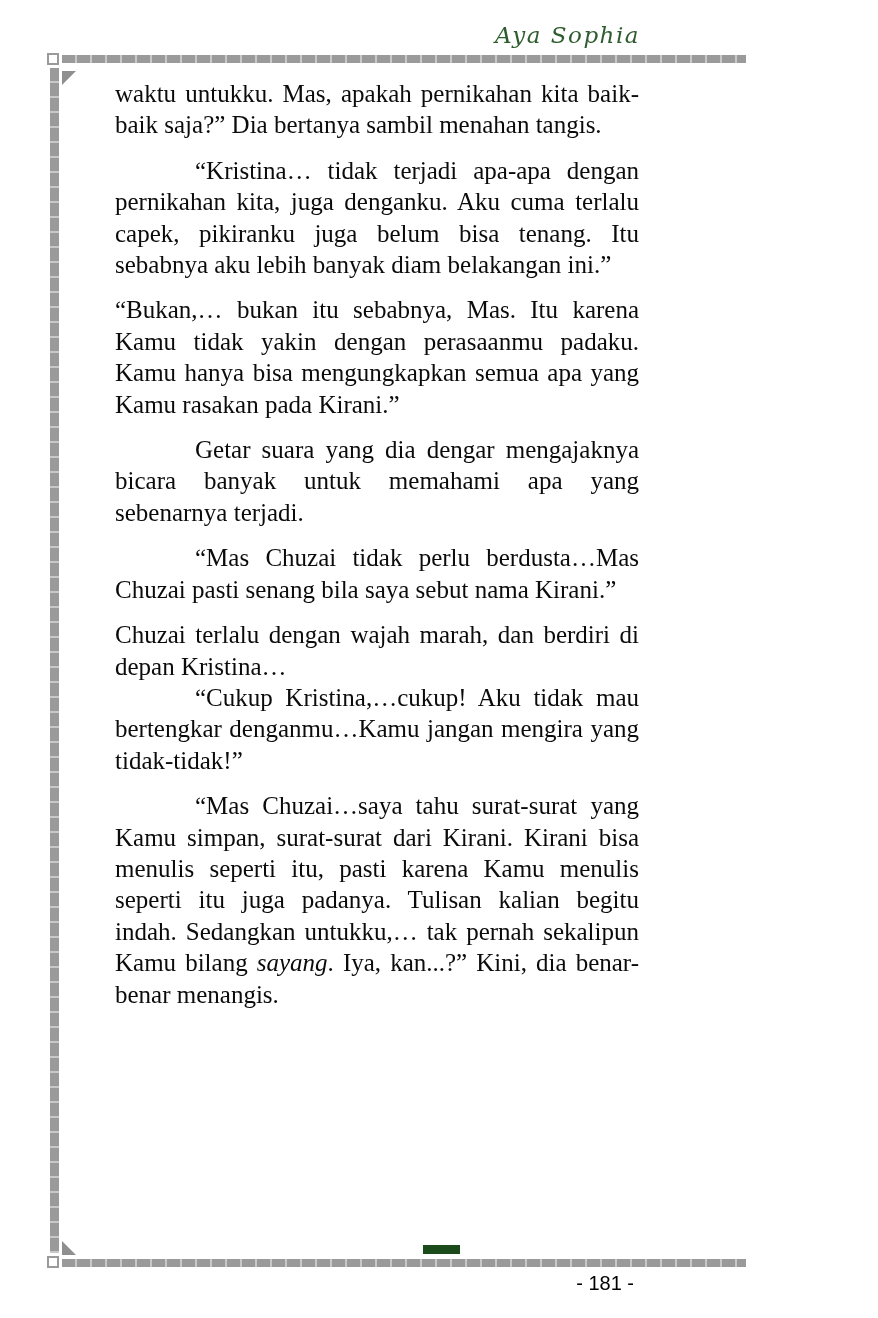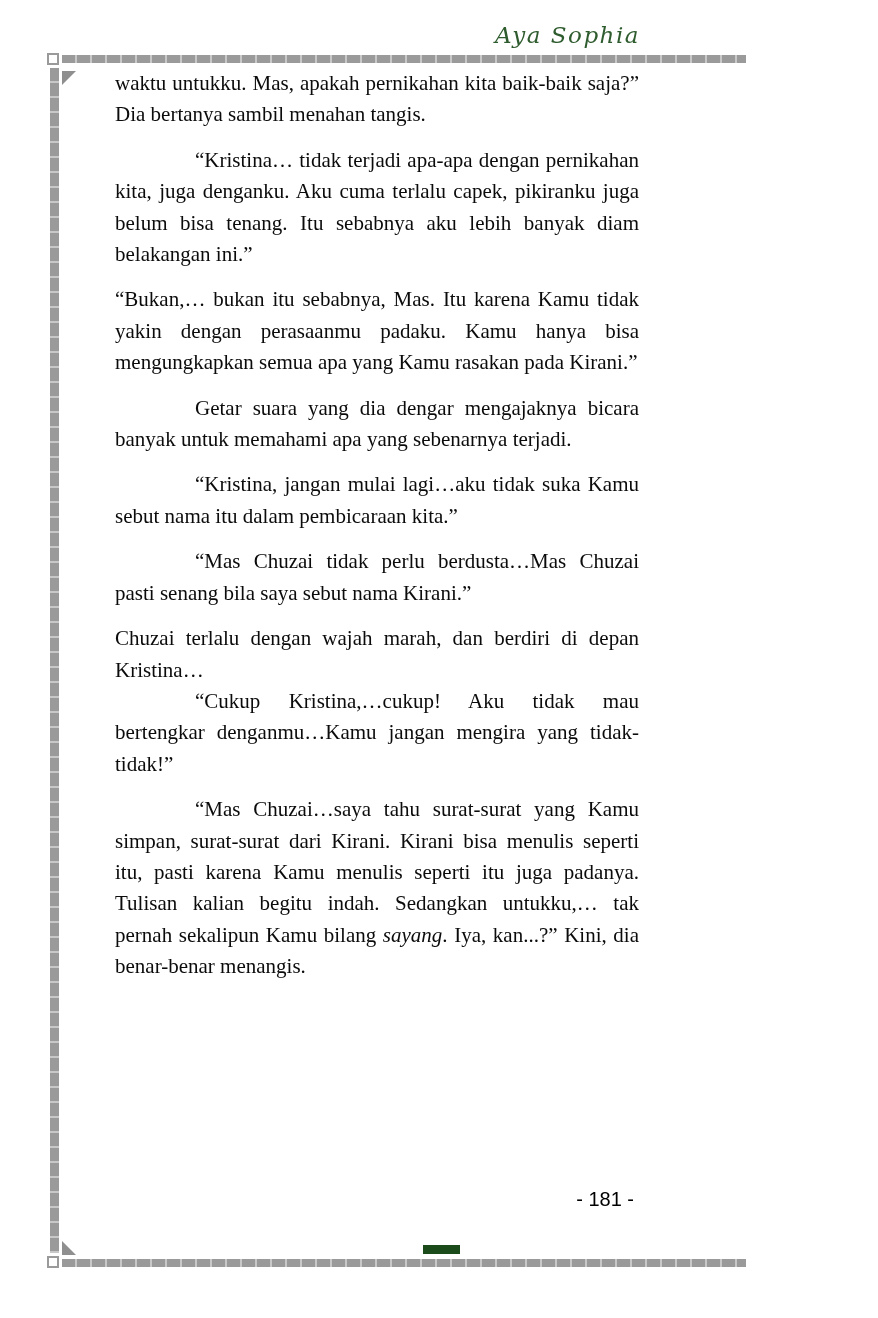--- a/index.html
+++ b/index.html
@@ -23,30 +23,30 @@
   .corner-sq{position:absolute;width:8px;height:8px;background:#ffffff;border:2px solid #9a9a9a;}
   .sq-tl{left:47px;top:53px;} .sq-tr{left:819px;top:53px;}
   .sq-bl{left:47px;top:1256px;} .sq-br{left:819px;top:1256px;}
   .tri{position:absolute;width:14px;height:14px;background:#8f8f8f;}
   .tri-tl{left:62px;top:71px;clip-path:polygon(0 0,100% 0,0 100%);}
   .tri-tr{left:803px;top:71px;clip-path:polygon(0 0,100% 0,100% 100%);}
   .tri-bl{left:62px;top:1241px;clip-path:polygon(0 0,0 100%,100% 100%);}
   .tri-br{left:803px;top:1241px;clip-path:polygon(100% 0,100% 100%,0 100%);}
 
   
-  .text-body{position:absolute;left:115px;right:107px;top:68px;
-       font-size:21px;line-height:31.4px;text-align:justify;}
+  .text-body{position:absolute;left:115px;right:107px;top:78px;
+       font-size:25px;line-height:31.4px;text-align:justify;}
   .para{margin:0;}
   .para.gap{margin-top:14px;}
   .para.indent{text-indent:80px;}
   .it{font-style:italic;}
 
   
   .chapter-marker{position:absolute;left:423px;top:1245px;width:37px;height:9px;}
-  .page-number{position:absolute;top:1188px;right:112px;
+  .page-number{position:absolute;top:1272px;right:112px;
        font-family:"Liberation Sans", sans-serif;font-size:20px;color:#000;}
 </style>
 </head>
 <body>
 
 <div id="page">
 
   <div class="running-head" style="color: rgb(46, 92, 46);">Aya Sophia</div>
 
   <div class="bar-h bar-top"></div>
@@ -60,21 +60,20 @@
   <div class="tri tri-tl"></div>
   <div class="tri tri-tr"></div>
   <div class="tri tri-bl"></div>
   <div class="tri tri-br"></div>
 
   <div class="text-body">
       <p class="para"><span>waktu untukku. Mas, apakah pernikahan kita baik-baik saja?” Dia bertanya sambil menahan tangis.</span></p>
       <p class="para indent gap"><span>“Kristina… tidak terjadi apa-apa dengan pernikahan kita, juga denganku. Aku cuma terlalu capek, pikiranku juga belum bisa tenang. Itu sebabnya aku lebih banyak diam belakangan ini.”</span></p>
       <p class="para gap"><span>“Bukan,… bukan itu sebabnya, Mas. Itu karena Kamu tidak yakin dengan perasaanmu padaku. Kamu hanya bisa mengungkapkan semua apa yang Kamu rasakan pada Kirani.”</span></p>
       <p class="para indent gap"><span>Getar suara yang dia dengar mengajaknya bicara banyak untuk memahami apa yang sebenarnya terjadi.</span></p>
-      <p class="para indent gap"><span>“Kristina, jangan mulai lagi…aku tidak suka Kamu sebut nama itu dalam pembicaraan kita.”</span></p>
       <p class="para indent gap"><span>“Mas Chuzai tidak perlu berdusta…Mas Chuzai pasti senang bila saya sebut nama Kirani.”</span></p>
       <p class="para gap"><span>Chuzai terlalu dengan wajah marah, dan berdiri di depan Kristina…</span></p>
       <p class="para indent"><span>“Cukup Kristina,…cukup! Aku tidak mau bertengkar denganmu…Kamu jangan mengira yang tidak-tidak!”</span></p>
       <p class="para indent gap"><span>“Mas Chuzai…saya tahu surat-surat yang Kamu simpan, surat-surat dari Kirani. Kirani bisa menulis seperti itu, pasti karena Kamu menulis seperti itu juga padanya. Tulisan kalian begitu indah. Sedangkan untukku,… tak pernah sekalipun Kamu bilang </span><span class="it">sayang</span><span>. Iya, kan...?” Kini, dia benar-benar menangis.</span></p>
     </div>
 
   <div class="chapter-marker" style="background: rgb(27, 74, 27);"></div>
   <div class="page-number">- 181 -</div>
 
 </div>

